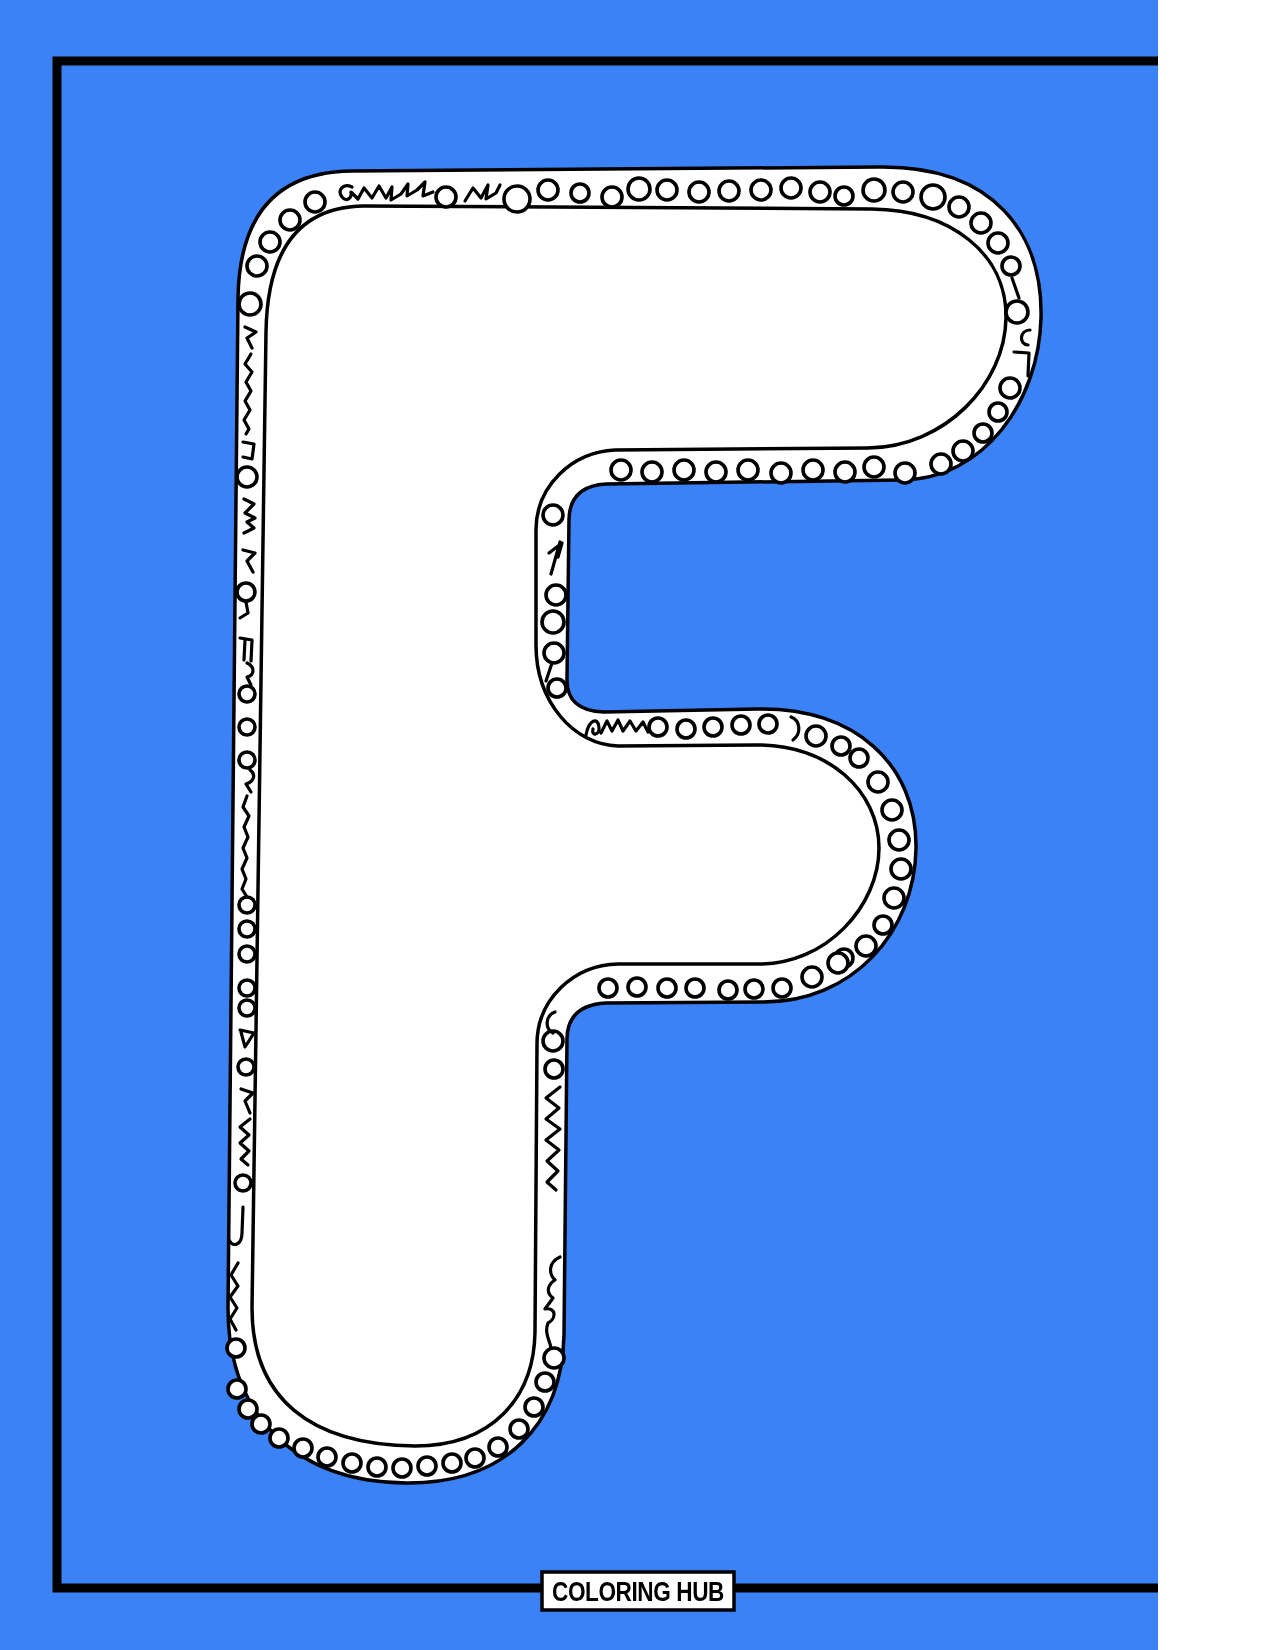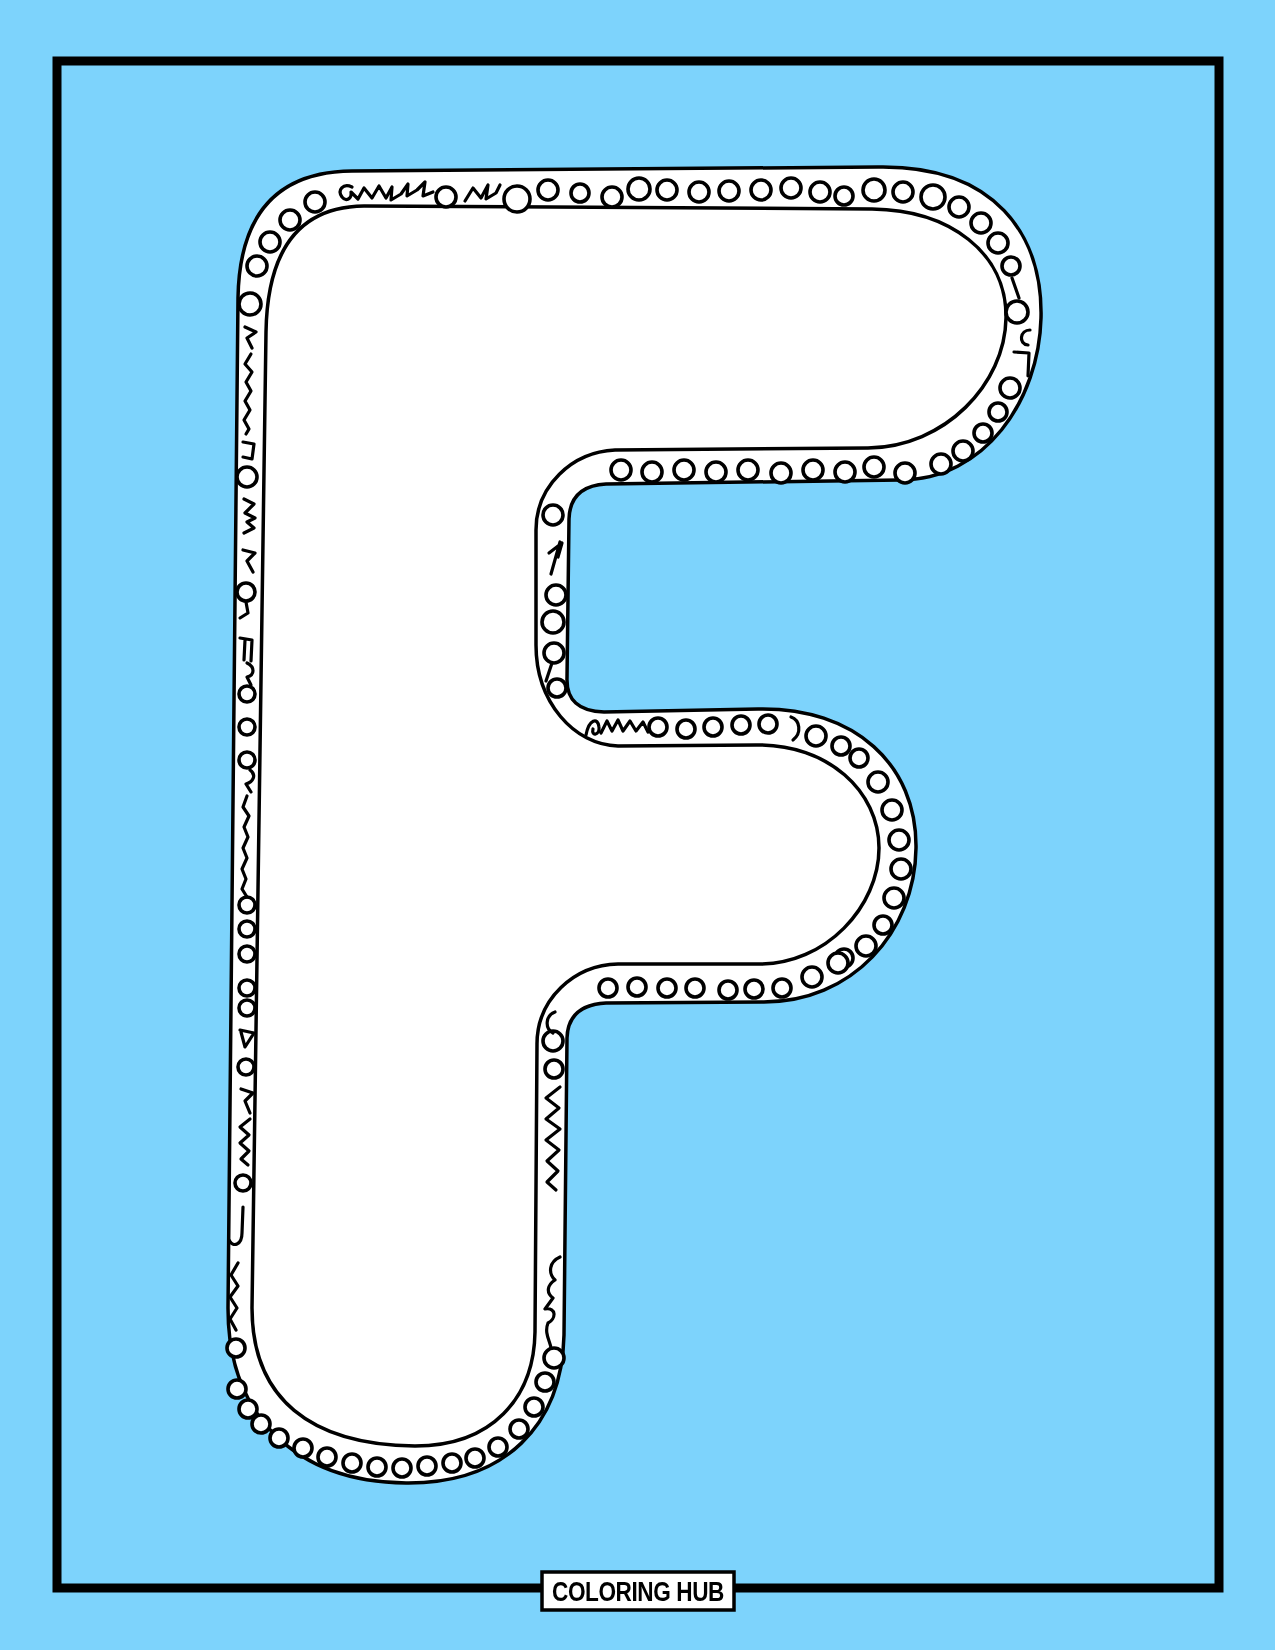--- a/index.html
+++ b/index.html
@@ -3,23 +3,23 @@
 <meta charset="utf-8">
 <style>
   html, body {
     margin: 0;
     padding: 0;
     background: #ffffff;
     font-family: "Liberation Sans", sans-serif;
   }
   .page {
     position: relative;
-    width: 1275px;
+    width: 1158px;
     height: 1650px;
-    background: #7dd3fc;
+    background: #3b82f6;
     overflow: hidden;
     text-align: center;
   }
   svg { display: block; }
   .outline { fill: #ffffff; stroke: #000000; stroke-width: 3.5; }
   .decor-circle { fill: #ffffff; stroke: #000000; stroke-width: 3.6; }
   .decor-squiggle { fill: none; stroke: #000000; stroke-width: 3.2; stroke-linecap: round; stroke-linejoin: round; }
   .frame { fill: none; stroke: #000000; stroke-width: 9; }
   .label-box { fill: #ffffff; stroke: #000000; stroke-width: 3.5; }
   .label-text {

